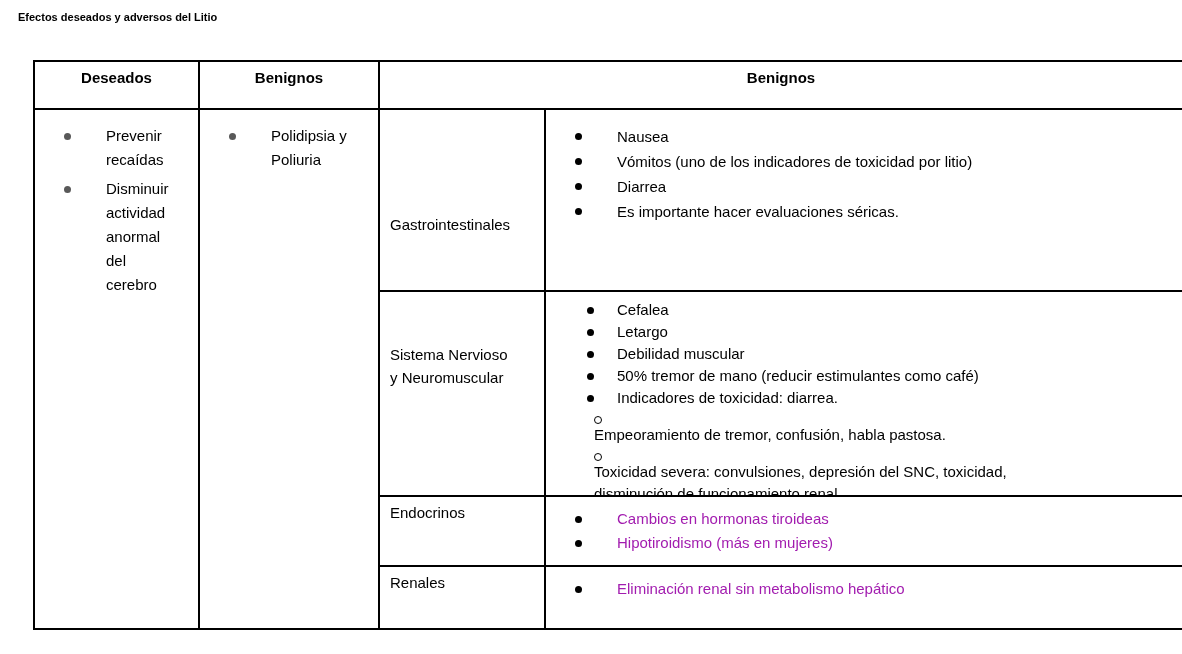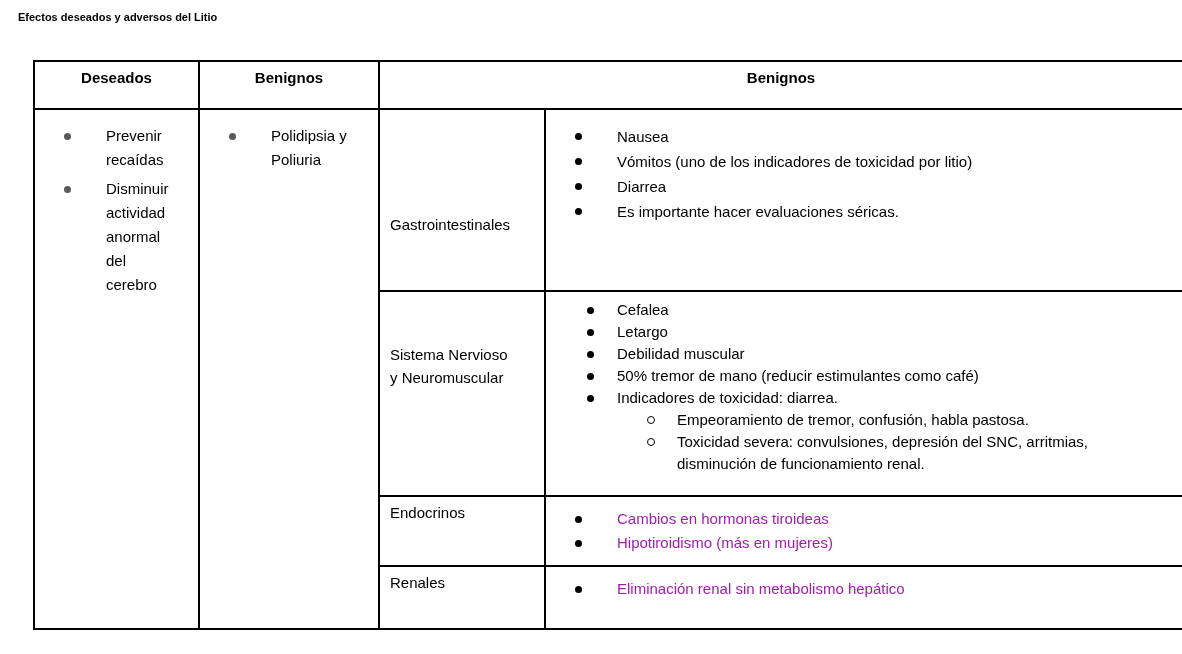--- a/index.html
+++ b/index.html
@@ -74,21 +74,21 @@
   .side-list .t  { max-width: 68px; }
   .col-benignos .side-list .t { max-width: 86px; }
 
   
   .gastro-list .li { line-height: 25px; padding-left: 29px; }
   .gastro-list .dot { margin-top: 9px; margin-right: 35px; }
 
   
   .sn-list .li { line-height: 22px; padding-left: 41px; }
   .sn-list .dot { margin-top: 8px; margin-right: 23px; }
-  .sn-sub .li { line-height: 22px; padding-left: 101px; }
+  .sn-sub .li { line-height: 22px; padding-left: 48px; flex-direction: column; }
   .sn-sub .ring { margin-top: 7px; margin-right: 22px; }
   .sn-sub .t { max-width: 478px; }
 
   
   .muted-list .li { line-height: 24px; padding-left: 29px; }
   .muted-list .dot { margin-top: 9px; margin-right: 35px; }
   .muted-list .t { color: #a21caf; }
 </style>
 </head>
 <body>
@@ -175,21 +175,21 @@
           <span class="t">Indicadores de toxicidad: diarrea.</span>
         </div>
       </div>
       <div class="sn-sub">
         <div class="li">
           <span class="ring"></span>
           <span class="t">Empeoramiento de tremor, confusión, habla pastosa.</span>
         </div>
         <div class="li">
           <span class="ring"></span>
-          <span class="t">Toxicidad severa: convulsiones, depresión del SNC, arritmias, disminución de funcionamiento renal.</span>
+          <span class="t">Toxicidad severa: convulsiones, depresión del SNC, toxicidad, disminución de funcionamiento renal.</span>
         </div>
       </div>
     </div>
 
     <div class="cell cat cat-endo br bb">
       <span class="cat-label">Endocrinos</span>
     </div>
     <div class="cell con-endo bb">
       <div class="muted-list">
         <div class="li">

